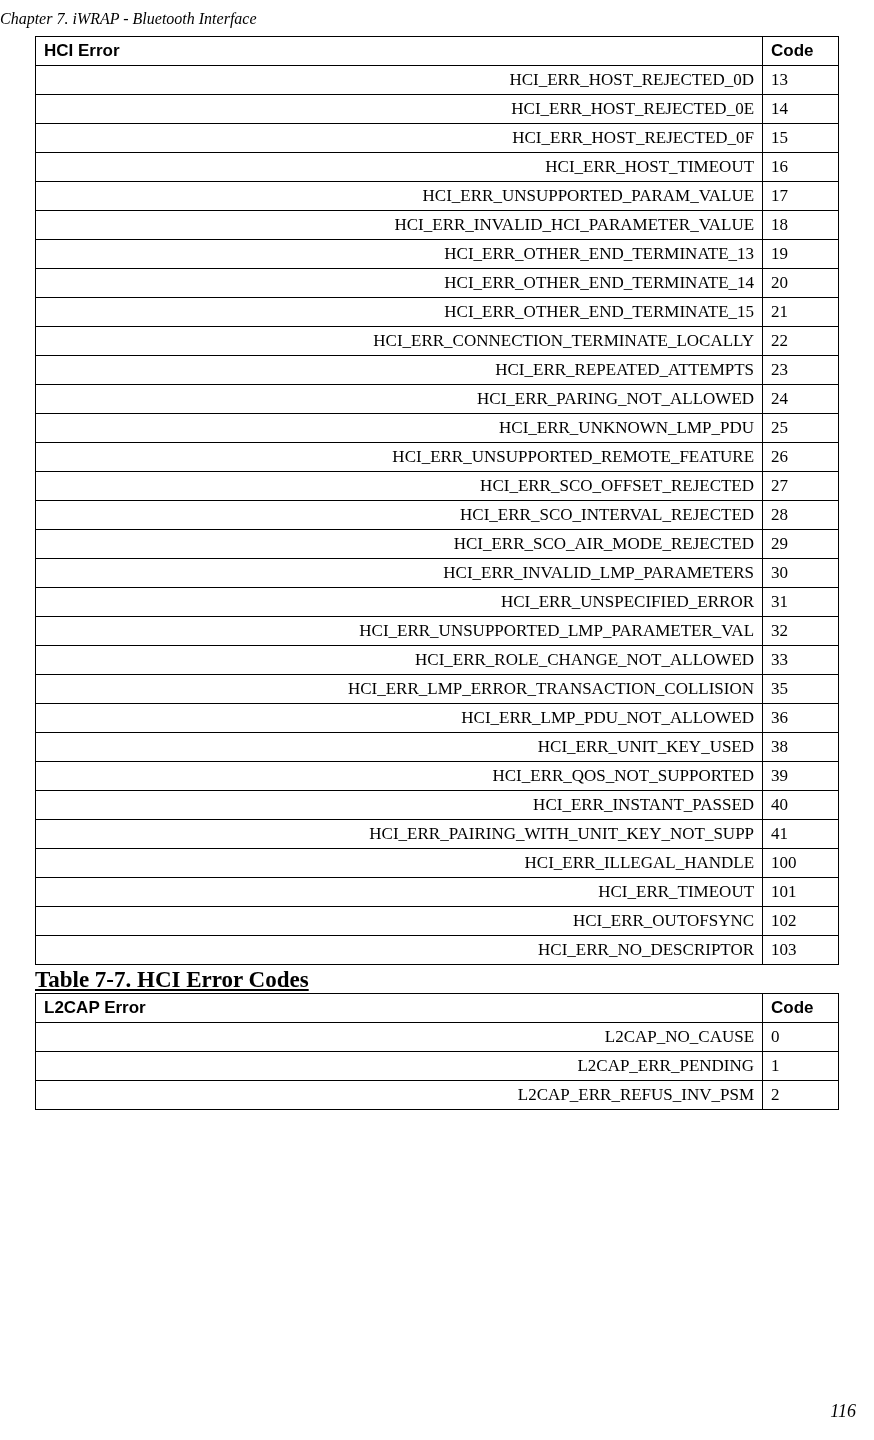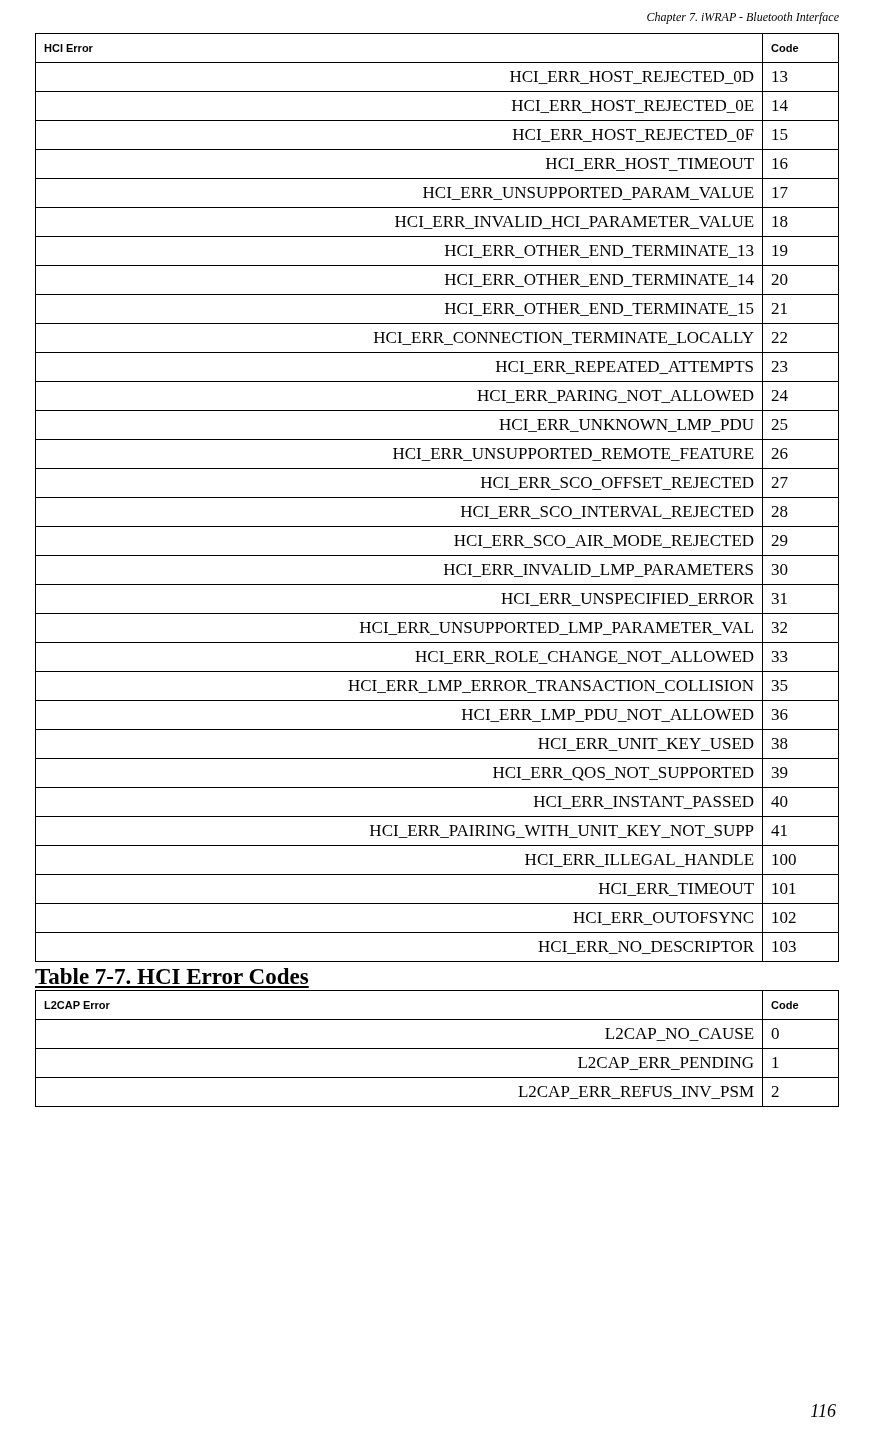--- a/index.html
+++ b/index.html
@@ -10,23 +10,22 @@
     body {
       font-family: Georgia, 'Times New Roman', serif;
       background: #ffffff;
       color: #000000;
       width: 874px;
       height: 1440px;
       position: relative;
       padding: 0;
     }
     .chapter-header {
-      text-align: right;
       font-style: italic;
-      font-size: 12px;
+      font-size: 16px;
       padding: 10px 35px 8px 0;
       font-family: Georgia, serif;
     }
     .content {
       padding: 0 35px;
     }
     table {
       width: 100%;
       border-collapse: collapse;
       margin-bottom: 2px;
@@ -35,21 +34,21 @@
       border: 1px solid #000;
       padding: 4px 8px;
       text-align: left;
       font-size: 17px;
       height: 29px;
       vertical-align: middle;
     }
     th {
       font-weight: bold;
       font-family: Arial, Helvetica, sans-serif;
-      font-size: 11px;
+      font-size: 17px;
     }
     td.error-name {
       font-family: Georgia, 'Times New Roman', serif;
       width: 728px;
       text-align: right;
     }
     td.code-val {
       font-family: Georgia, 'Times New Roman', serif;
       width: 76px;
     }
@@ -64,21 +63,21 @@
       font-family: Georgia, 'Times New Roman', serif;
       font-size: 23px;
       text-decoration: underline;
       margin-top: 0px;
       margin-bottom: 0px;
       padding-bottom: 0;
     }
     .page-number {
       position: absolute;
       bottom: 18px;
-      right: 38px;
+      right: 18px;
       font-style: italic;
       font-size: 18px;
       font-family: Georgia, serif;
     }
     .table2 {
       margin-top: 0;
       padding-left: 44px;
     }
   </style>
 </head>

